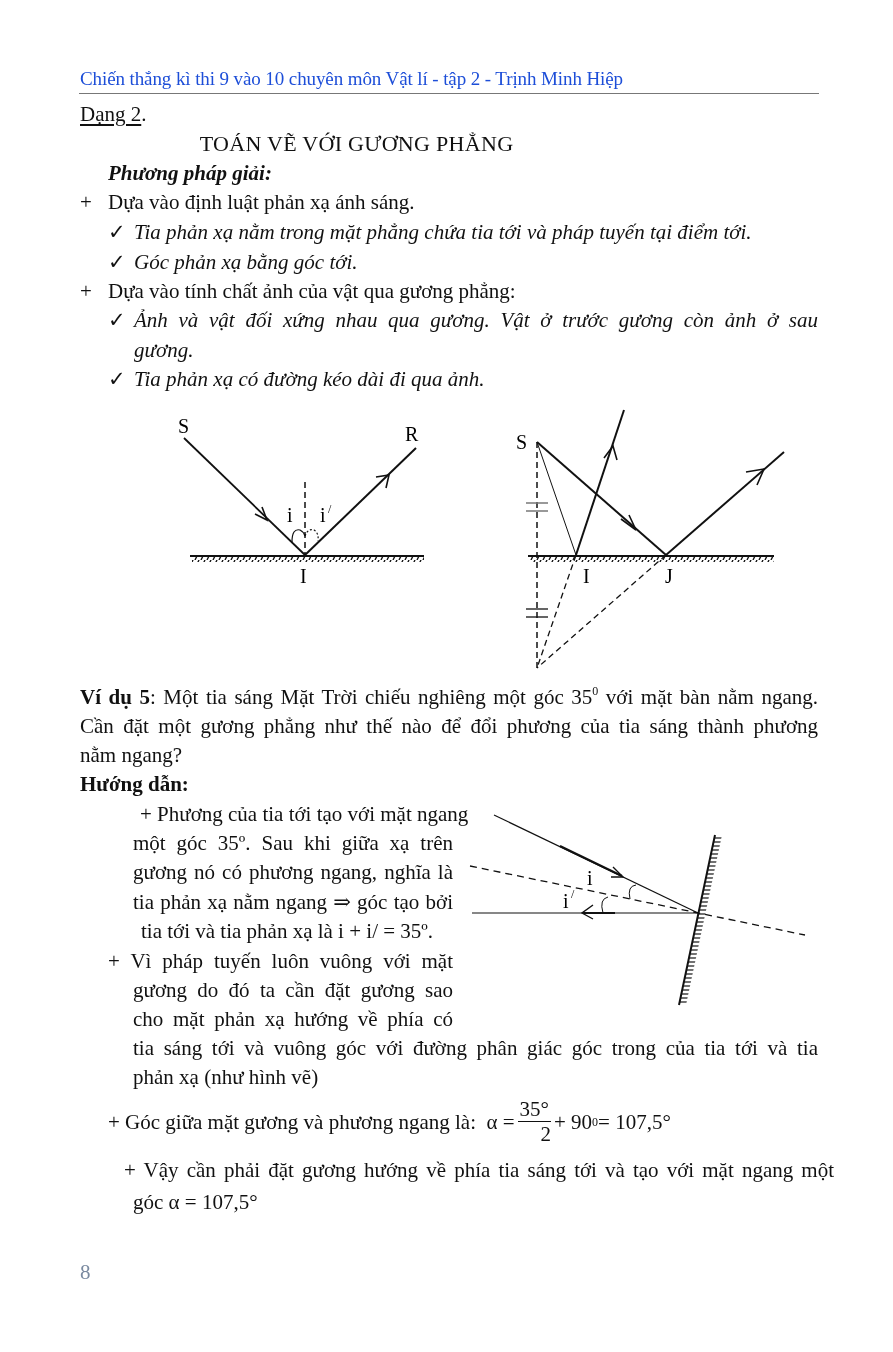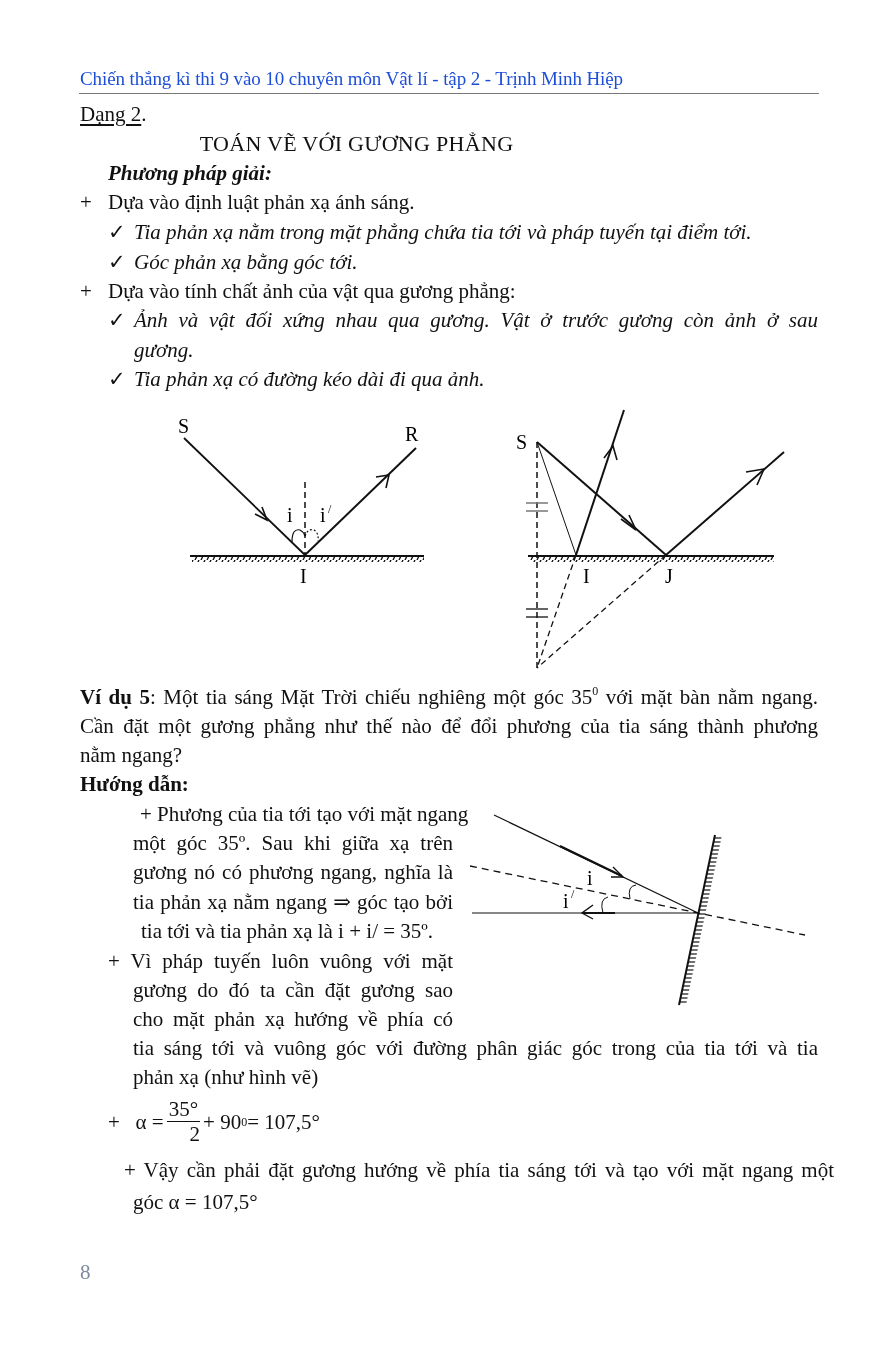--- a/index.html
+++ b/index.html
@@ -172,21 +172,21 @@
   <line x1="10" y1="66" x2="345" y2="135" stroke="#111" stroke-width="1.3" stroke-dasharray="7,5"></line>
 
   <path d="M170,99 Q167,86 176,85" fill="none" stroke="#111" stroke-width="1"></path>
   <path d="M143,113 Q139,99 148,97" fill="none" stroke="#111" stroke-width="1"></path>
   <text x="127" y="85" font-size="20">i</text>
   <text x="103" y="108" font-size="20">i</text>
   <text x="111" y="98" font-size="12">/</text>
 </svg>
 
 <div class="abs line" style="left:108px; top:1098px; display:flex; align-items:center;">
-  <span>+</span>&nbsp;&nbsp;&nbsp;
+  <span>+</span>&nbsp;<span>Góc giữa mặt gương và phương ngang là:</span>&nbsp;&nbsp;
   <span>α =</span>
   <span class="frac">
     <span class="num">35°</span>
     <span class="den">2</span>
   </span>
   <span>+ 90</span><sup>0</sup><span> = 107,5°</span>
 </div>
 
 <div class="abs line" style="left:108px; top:1158px; width:710px;margin-left:16px;">
   <div class="just"><span>+</span> <span>Vậy cần phải đặt gương hướng về phía tia sáng tới và tạo với mặt ngang một</span></div>

